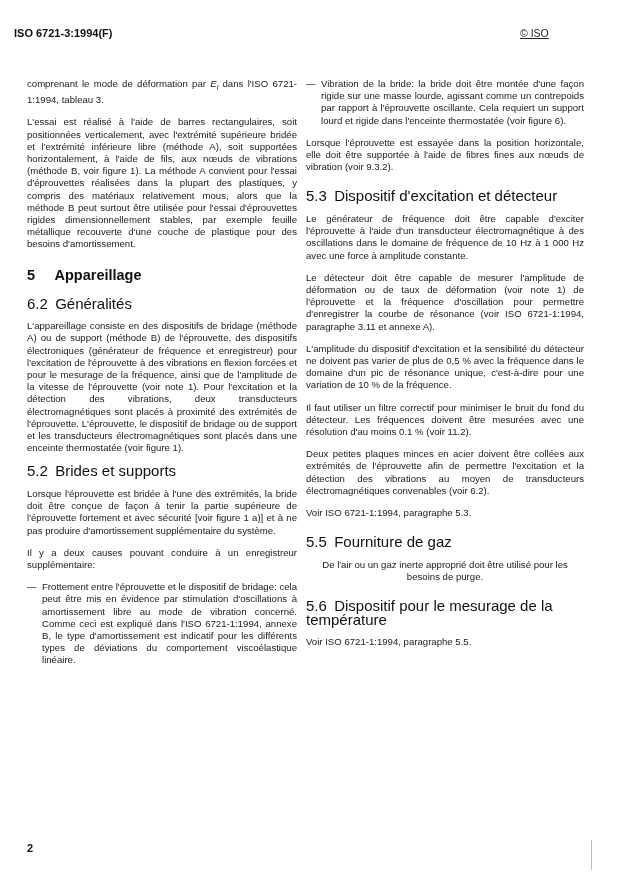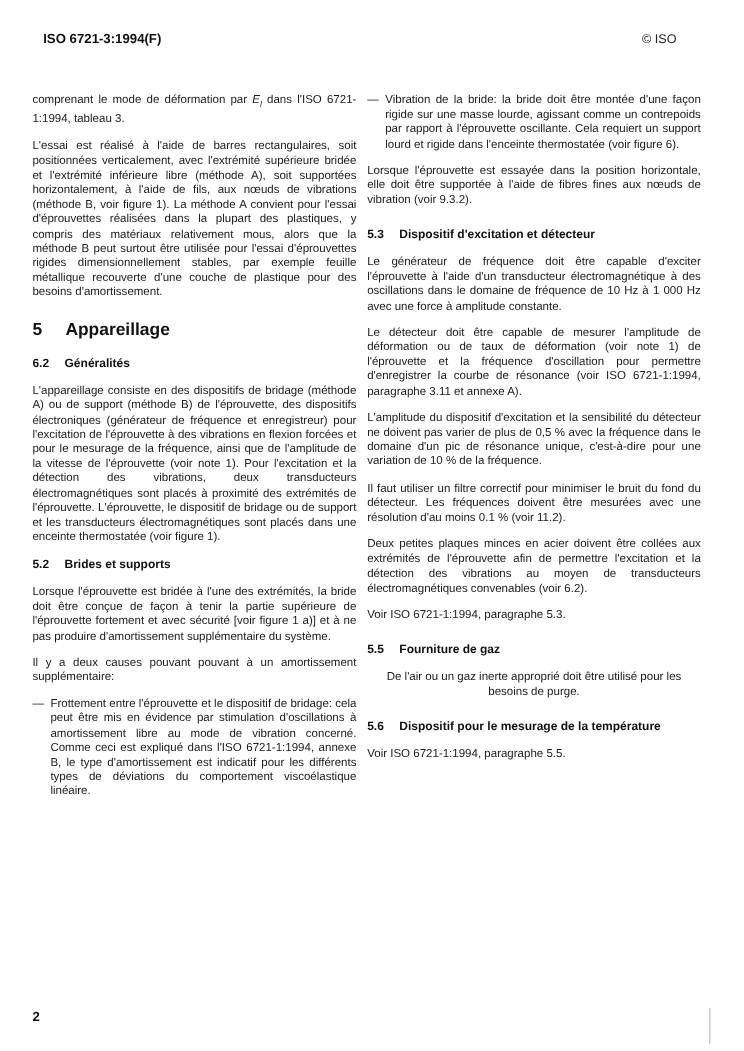--- a/index.html
+++ b/index.html
@@ -1,39 +1,39 @@
 <!DOCTYPE html>
 <html><head>
 <meta charset="utf-8">
 <style>
   html, body { margin: 0; padding: 0; background: #ffffff; }
   body {
     width: 620px; height: 876px; position: relative; overflow: hidden;
     font-family: "Liberation Sans", sans-serif; color: #1a1a1a;
   }
   .header-left {
-    position: absolute; left: 36px; top: 27px;
+    position: absolute; left: 14px; top: 27px;
     font-weight: bold; font-size: 11px; color: #111; text-align: right;
   }
   .header-right {
-    position: absolute; left: 535px; top: 27px;
-    font-size: 10.5px; color: #222;
+    position: absolute; left: 520px; top: 27px;
+    font-size: 10.5px; color: #222; text-decoration: underline;
   }
   .col {
     position: absolute; top: 78px; width: 270px;
     font-size: 9.6px; line-height: 12.2px;
   }
   .col-left { left: 27px; }
   .col-right { left: 306px; width: 278px; }
   p { margin: 0 0 10px 0; text-align: justify; }
   h2 {
     font-size: 14.5px; font-weight: bold; margin: 18px 0 4px 0; color: #111;
   }
   h3 {
-    font-size: 10px; font-weight: bold; margin: 16px 0 10px 0; color: #111; line-height: 13.5px;
+    font-size: 15px; font-weight: normal; margin: 16px 0 10px 0; color: #111; line-height: 13.5px;
   }
   .num { display: inline-block; min-width: 24px; }
   h2 .num { min-width: 24px; }
   .dash-item { position: relative; padding-left: 15px; margin: 0 0 10px 0; text-align: justify; }
   .dash-item .dash { position: absolute; left: 0; top: 0; }
   .page-number {
     position: absolute; left: 27px; top: 842px;
     font-weight: bold; font-size: 11px; color: #111;
   }
   .scan-mark {
@@ -51,21 +51,21 @@
   <p><span>comprenant le mode de déformation par </span><span class="tnrm"><span>E</span><sub style="font-size:7px;">l</sub></span><span> dans l'ISO 6721-1:1994, tableau 3.</span></p>
   <p>L'essai est réalisé à l'aide de barres rectangulaires, soit positionnées verticalement, avec l'extrémité supérieure bridée et l'extrémité inférieure libre (méthode A), soit supportées horizontalement, à l'aide de fils, aux nœuds de vibrations (méthode B, voir figure 1). La méthode A convient pour l'essai d'éprouvettes réalisées dans la plupart des plastiques, y compris des matériaux relativement mous, alors que la méthode B peut surtout être utilisée pour l'essai d'éprouvettes rigides dimensionnellement stables, par exemple feuille métallique recouverte d'une couche de plastique pour des besoins d'amortissement.</p>
 
   <h2><span class="num">5</span> <span>Appareillage</span></h2>
 
   <h3><span class="num">6.2</span> <span>Généralités</span></h3>
   <p>L'appareillage consiste en des dispositifs de bridage (méthode A) ou de support (méthode B) de l'éprouvette, des dispositifs électroniques (générateur de fréquence et enregistreur) pour l'excitation de l'éprouvette à des vibrations en flexion forcées et pour le mesurage de la fréquence, ainsi que de l'amplitude de la vitesse de l'éprouvette (voir note 1). Pour l'excitation et la détection des vibrations, deux transducteurs électromagnétiques sont placés à proximité des extrémités de l'éprouvette. L'éprouvette, le dispositif de bridage ou de support et les transducteurs électromagnétiques sont placés dans une enceinte thermostatée (voir figure 1).</p>
 
   <h3 style="margin-top:2px;"><span class="num">5.2</span> <span>Brides et supports</span></h3>
   <p>Lorsque l'éprouvette est bridée à l'une des extrémités, la bride doit être conçue de façon à tenir la partie supérieure de l'éprouvette fortement et avec sécurité [voir figure 1 a)] et à ne pas produire d'amortissement supplémentaire du système.</p>
-  <p>Il y a deux causes pouvant pouvant à un amortissement supplémentaire:</p>
+  <p>Il y a deux causes pouvant conduire à un enregistreur supplémentaire:</p>
   <div class="dash-item">
     <span class="dash">—</span>
     <span>Frottement entre l'éprouvette et le dispositif de bridage: cela peut être mis en évidence par stimulation d'oscillations à amortissement libre au mode de vibration concerné. Comme ceci est expliqué dans l'ISO 6721-1:1994, annexe B, le type d'amortissement est indicatif pour les différents types de déviations du comportement viscoélastique linéaire.</span>
   </div>
 </div>
 
 <div class="col col-right">
   <div class="dash-item">
     <span class="dash">—</span>
     <span>Vibration de la bride: la bride doit être montée d'une façon rigide sur une masse lourde, agissant comme un contrepoids par rapport à l'éprouvette oscillante. Cela requiert un support lourd et rigide dans l'enceinte thermostatée (voir figure 6).</span>

